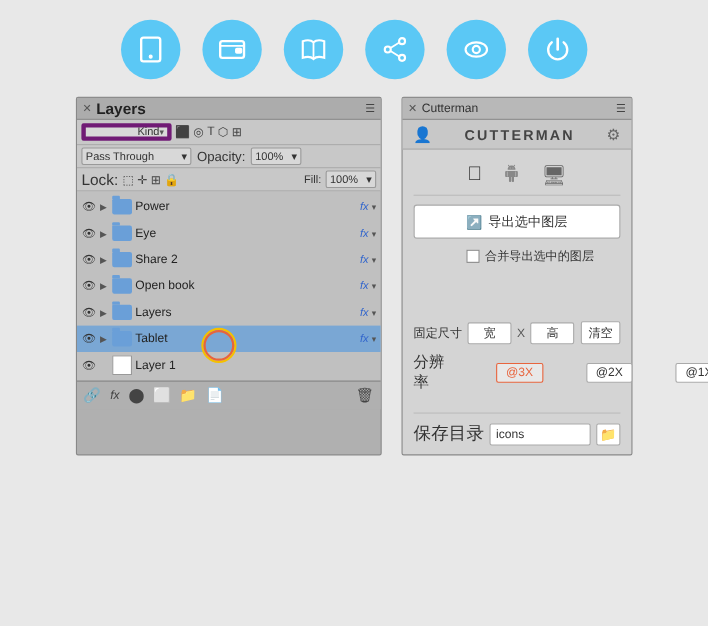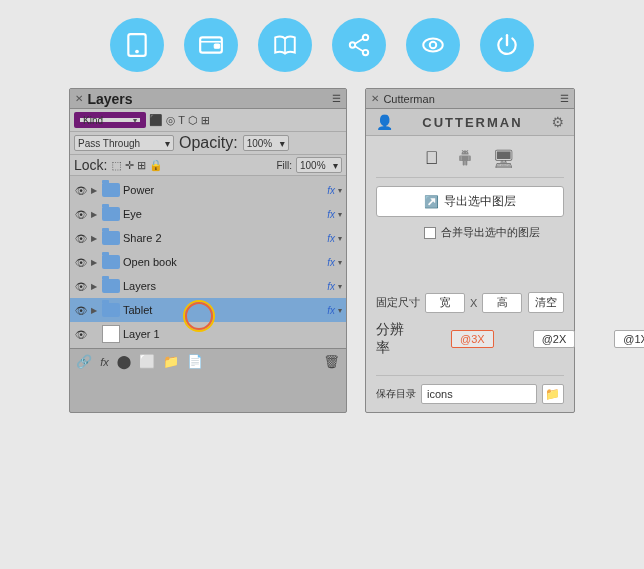--- a/index.html
+++ b/index.html
@@ -88,25 +88,26 @@
       padding: 3px 4px;
       display: flex;
       align-items: center;
       gap: 3px;
       border-bottom: 1px solid #aaa;
     }
     .layers-search-box {
       display: flex;
       align-items: center;
       background: #d8d8d8;
-      border: 6px solid #701a75;
+      border: 4px solid #701a75;
       border-radius: 2px;
       padding: 1px 3px;
-      width: 72px;
+      width: 82px;
       height: 16px;
+      text-align: right;
     }
     .layers-search-label {
       font-size: 10px;
       color: #333;
       flex: 1;
     }
     .layers-search-arrow {
       font-size: 8px;
       color: #555;
     }
@@ -137,21 +138,21 @@
       padding: 0 3px;
       height: 16px;
       font-size: 10px;
       color: #333;
       display: flex;
       align-items: center;
       justify-content: space-between;
       width: 100px;
     }
     .opacity-label {
-      font-size: 16px;
+      font-size: 12px;
       color: #333;
     }
     .opacity-select {
       background: #d8d8d8;
       border: 1px solid #999;
       border-radius: 2px;
       padding: 0 3px;
       height: 16px;
       font-size: 10px;
       color: #333;
@@ -450,21 +451,21 @@
     
     .savedir-row {
       display: flex;
       align-items: center;
       gap: 5px;
       margin-top: 10px;
       padding-top: 8px;
       border-top: 1px solid #bbb;
     }
     .savedir-label {
-      font-size: 10px;
+      font-size: 16px;
       color: #333;
       min-width: 36px;
     }
     .savedir-input {
       flex: 1;
       background: white;
       border: 1px solid #aaa;
       border-radius: 2px;
       height: 20px;
       padding: 0 5px;

